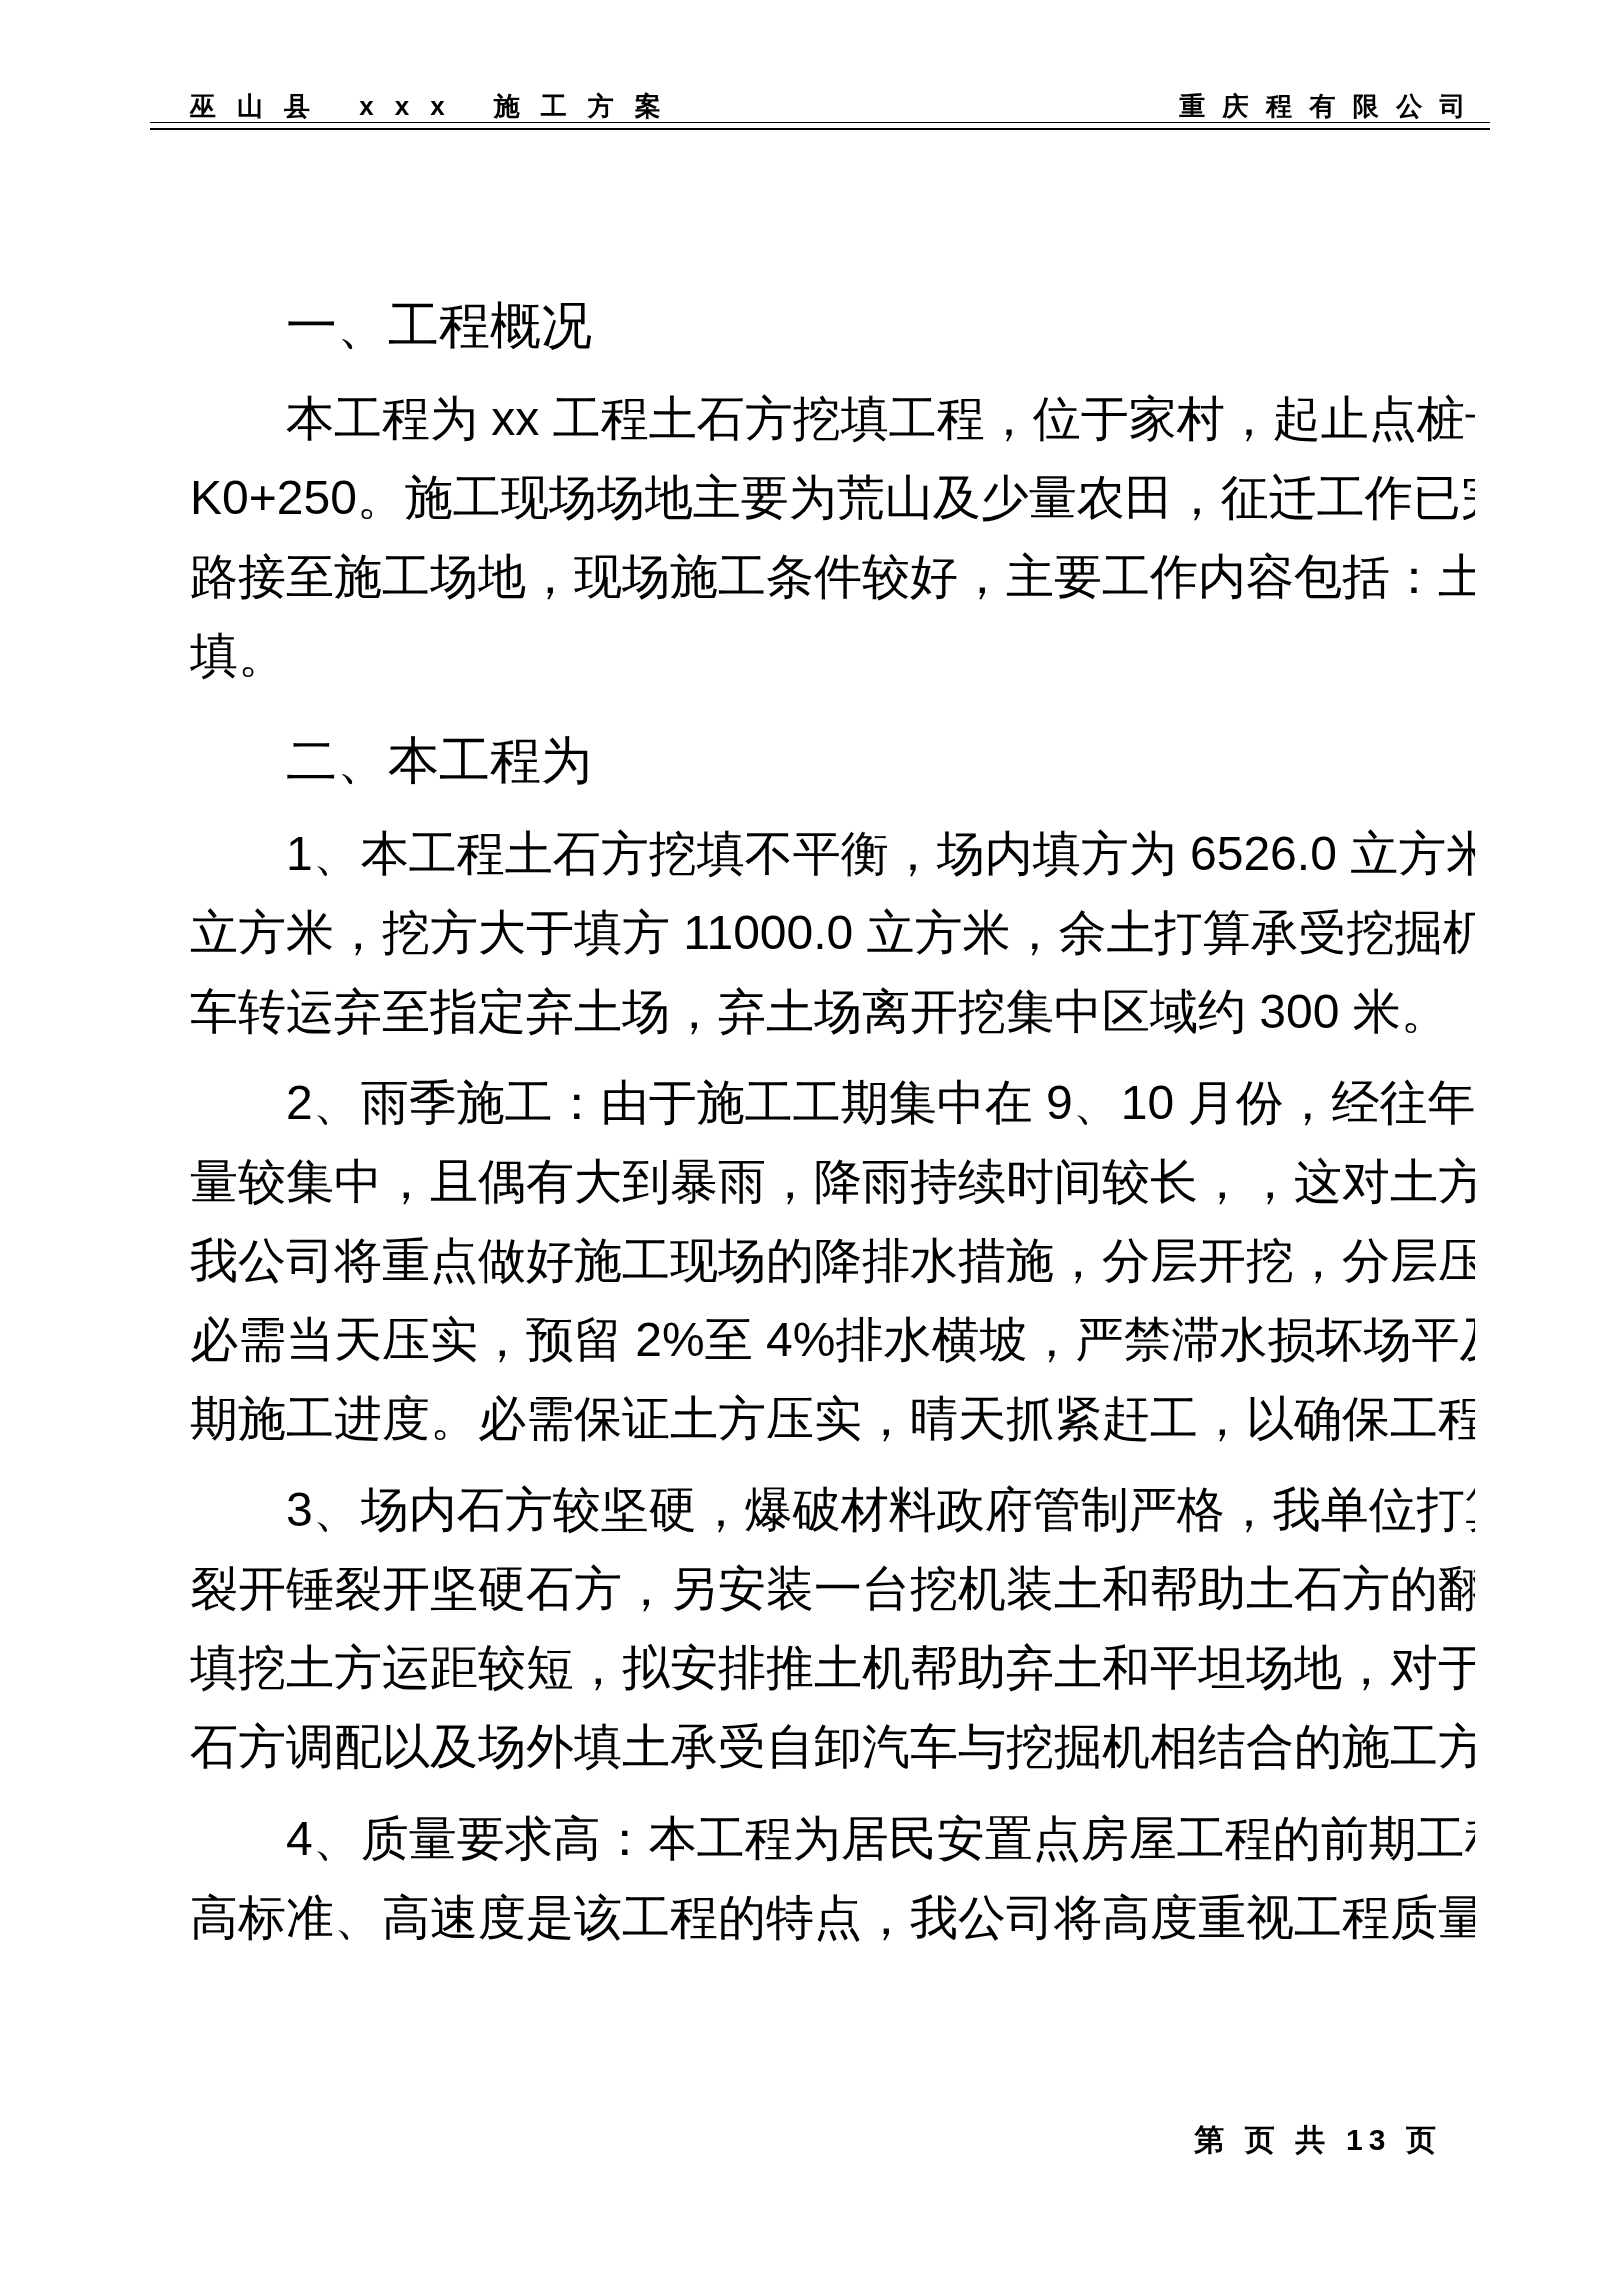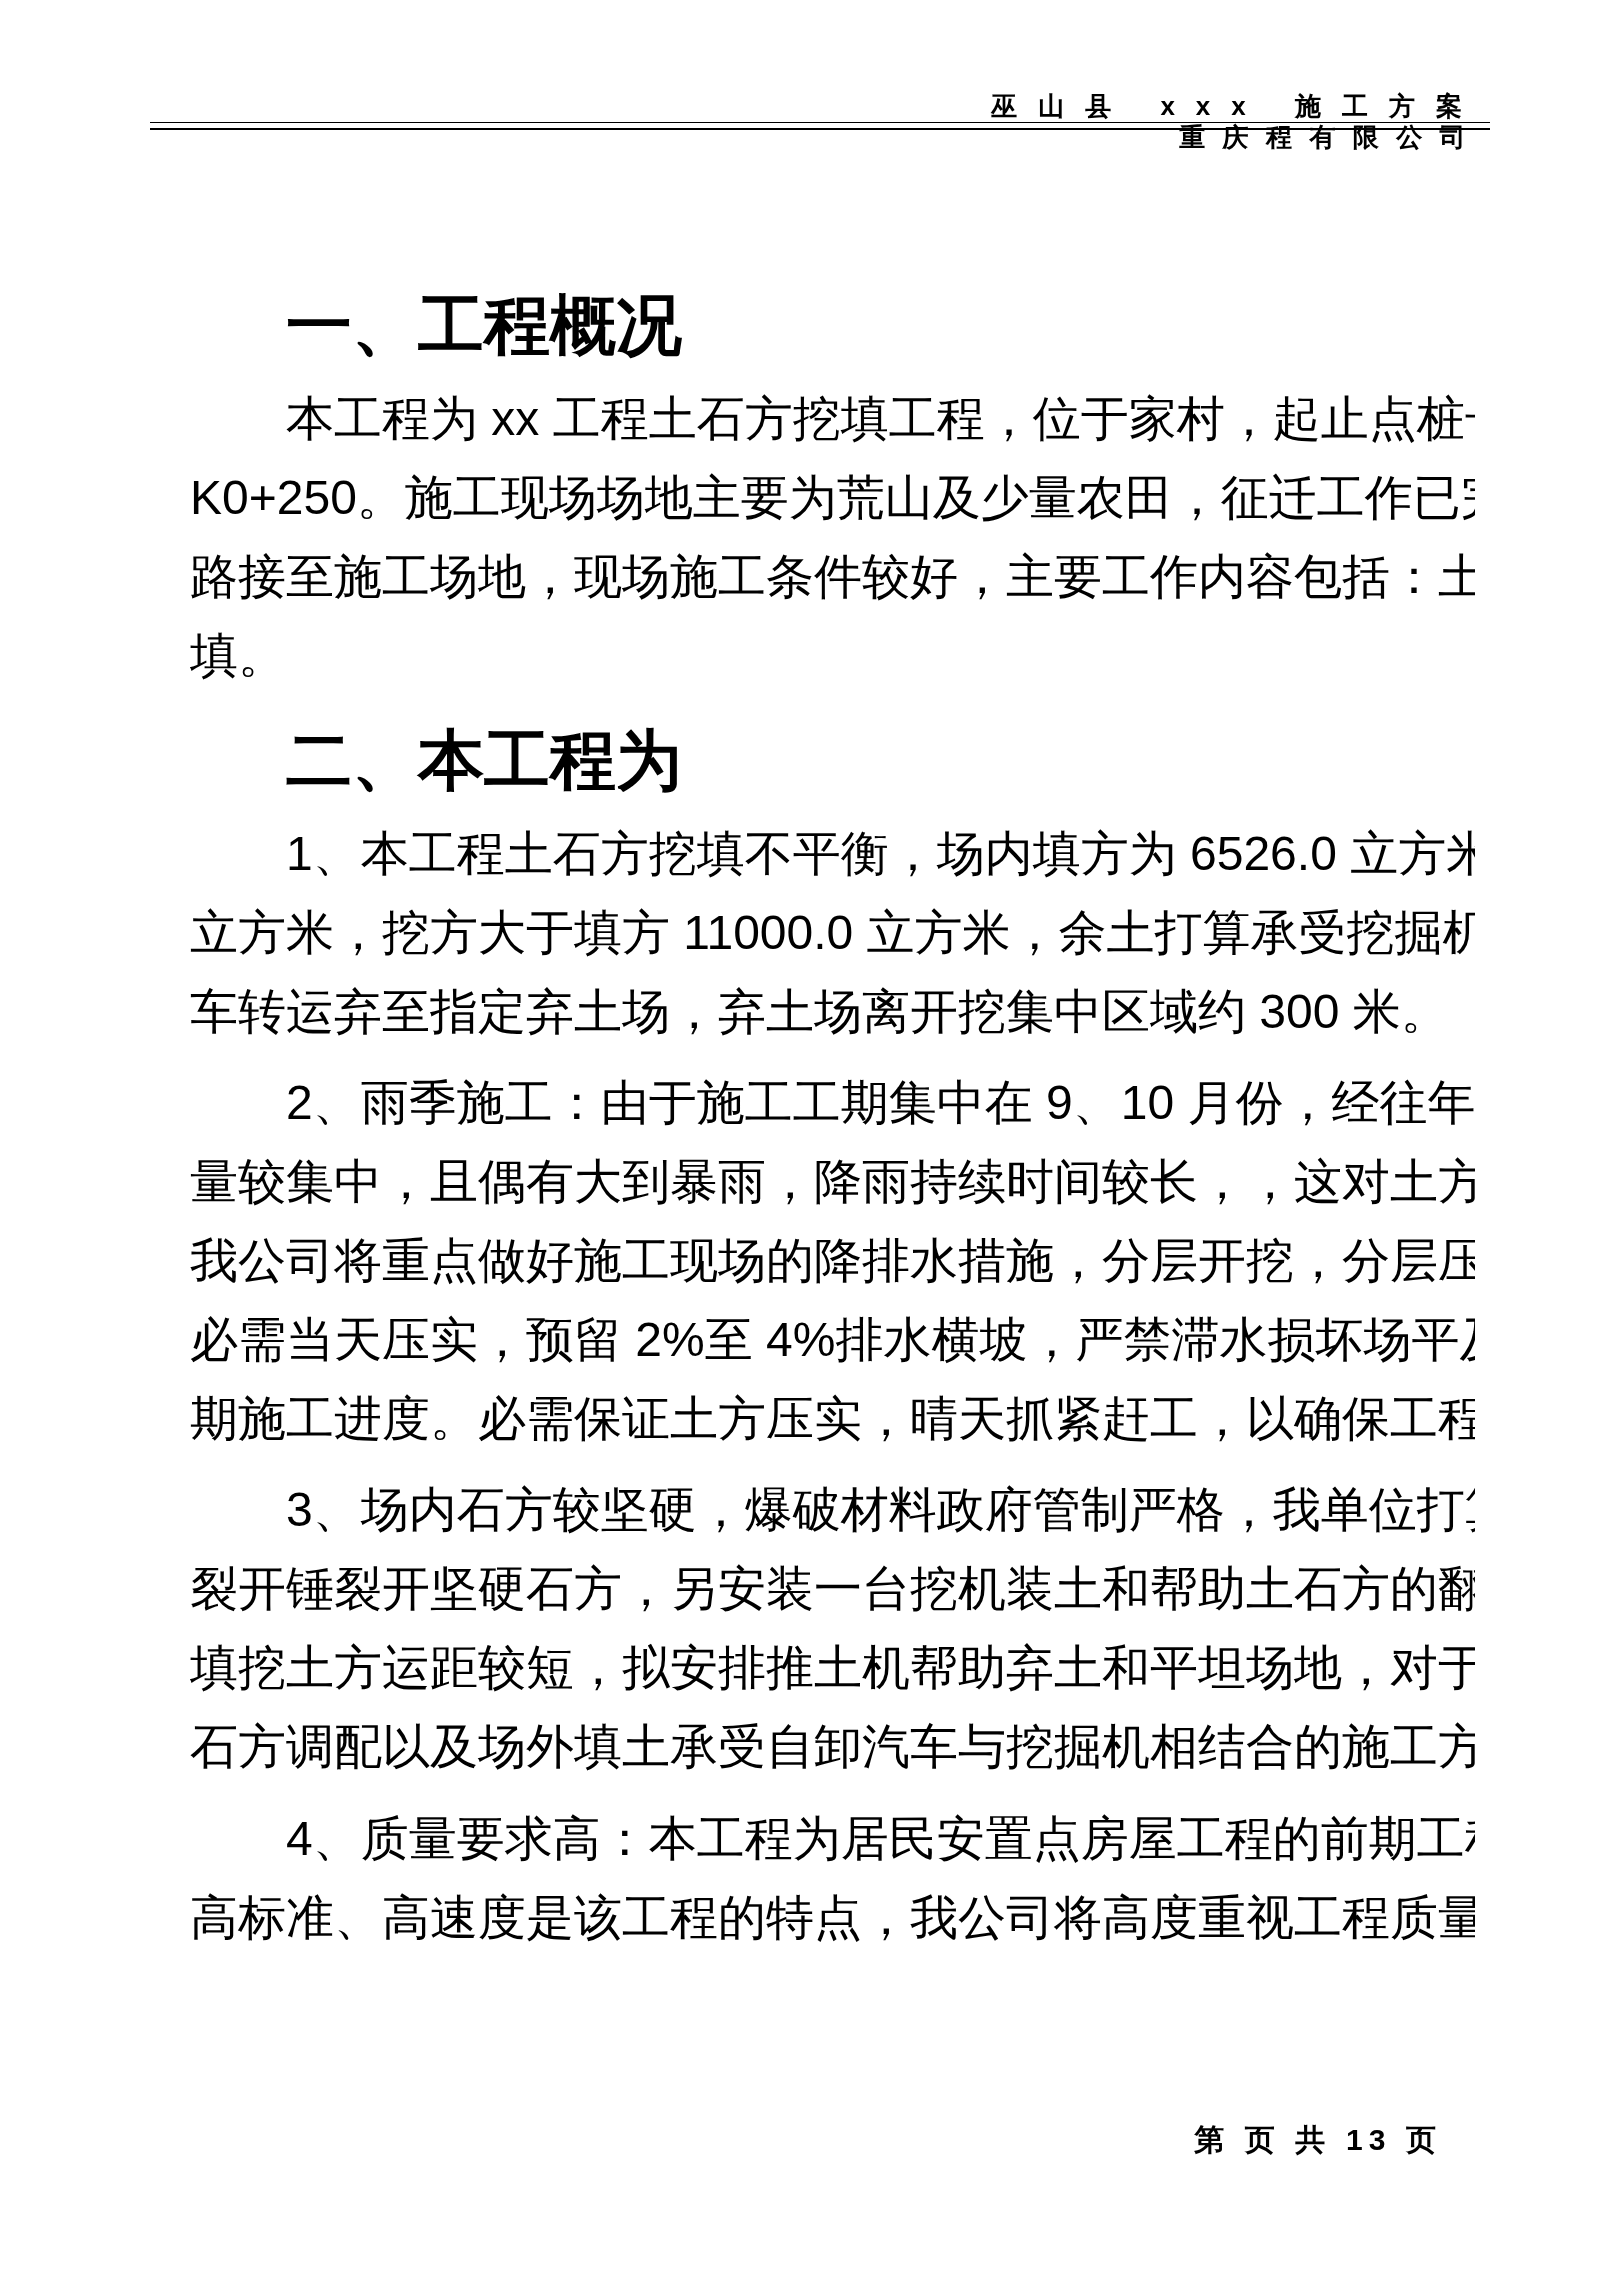--- a/index.html
+++ b/index.html
@@ -9,22 +9,22 @@
     background:#ffffff;
     font-family:"Liberation Sans", sans-serif;
     color:#000;
     overflow:hidden;
   }
   
   .hdr-row{
     position:absolute;
     left:190px;right:140px;top:91px;
     height:33px;
-    display:flex;justify-content:space-between;align-items:flex-end;
-    font-size:26px;font-weight:bold;line-height:31px;flex-direction:column;
+    display:flex;justify-content:space-between;align-items:flex-start;
+    font-size:26px;font-weight:bold;line-height:31px;
   }
   .hdr-left{letter-spacing:21px;white-space:nowrap;}
   .hdr-right{letter-spacing:17.4px;white-space:nowrap;}
   .hdr-rule{
     position:absolute;
     left:150px;right:133px;top:122px;
     height:5.2px;
     border-top:1.7px solid #000;
     border-bottom:2.6px solid #000;
   }
@@ -37,21 +37,21 @@
     letter-spacing:2.6px;line-height:1;
     white-space:nowrap;
   }
   
   .doc-body{
     position:absolute;
     left:190px;right:148px;top:295px;
     font-size:48px;line-height:79px;
   }
   .sec-heading{
-    font-size:66px;font-weight:bold;line-height:61px;
+    font-size:51px;font-weight:normal;line-height:61px;
     padding-left:96px;
     margin:0 0 23px 0;
     white-space:nowrap;
   }
   .sec-heading + .para{margin-top:0;}
   .doc-body .sec-heading:not(:first-child){margin-top:35px;}
   .para{margin:0 0 12.2px 0;}
   .line{
     text-align:justify;
     text-align-last:justify;

